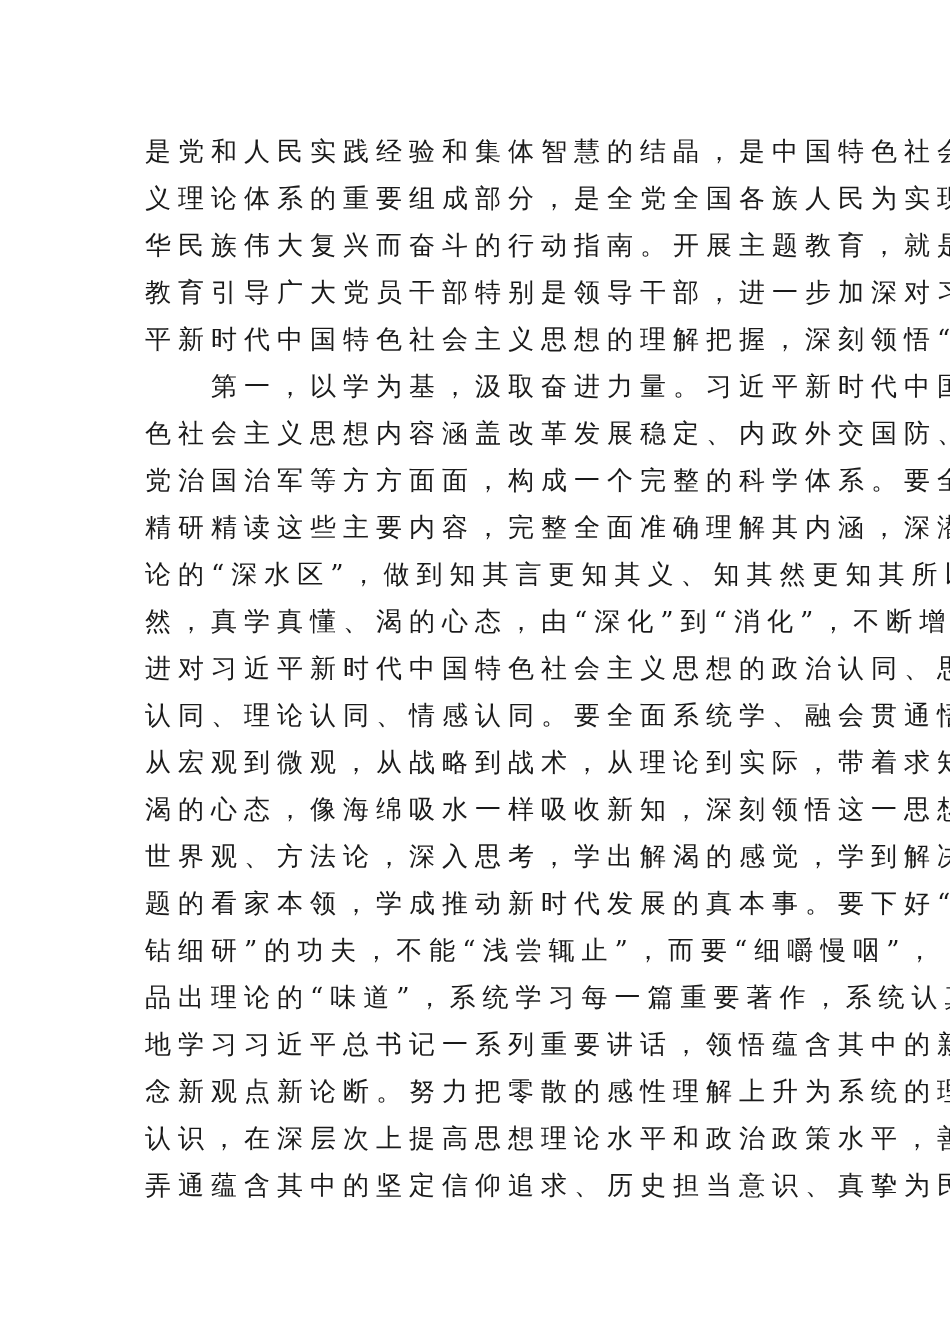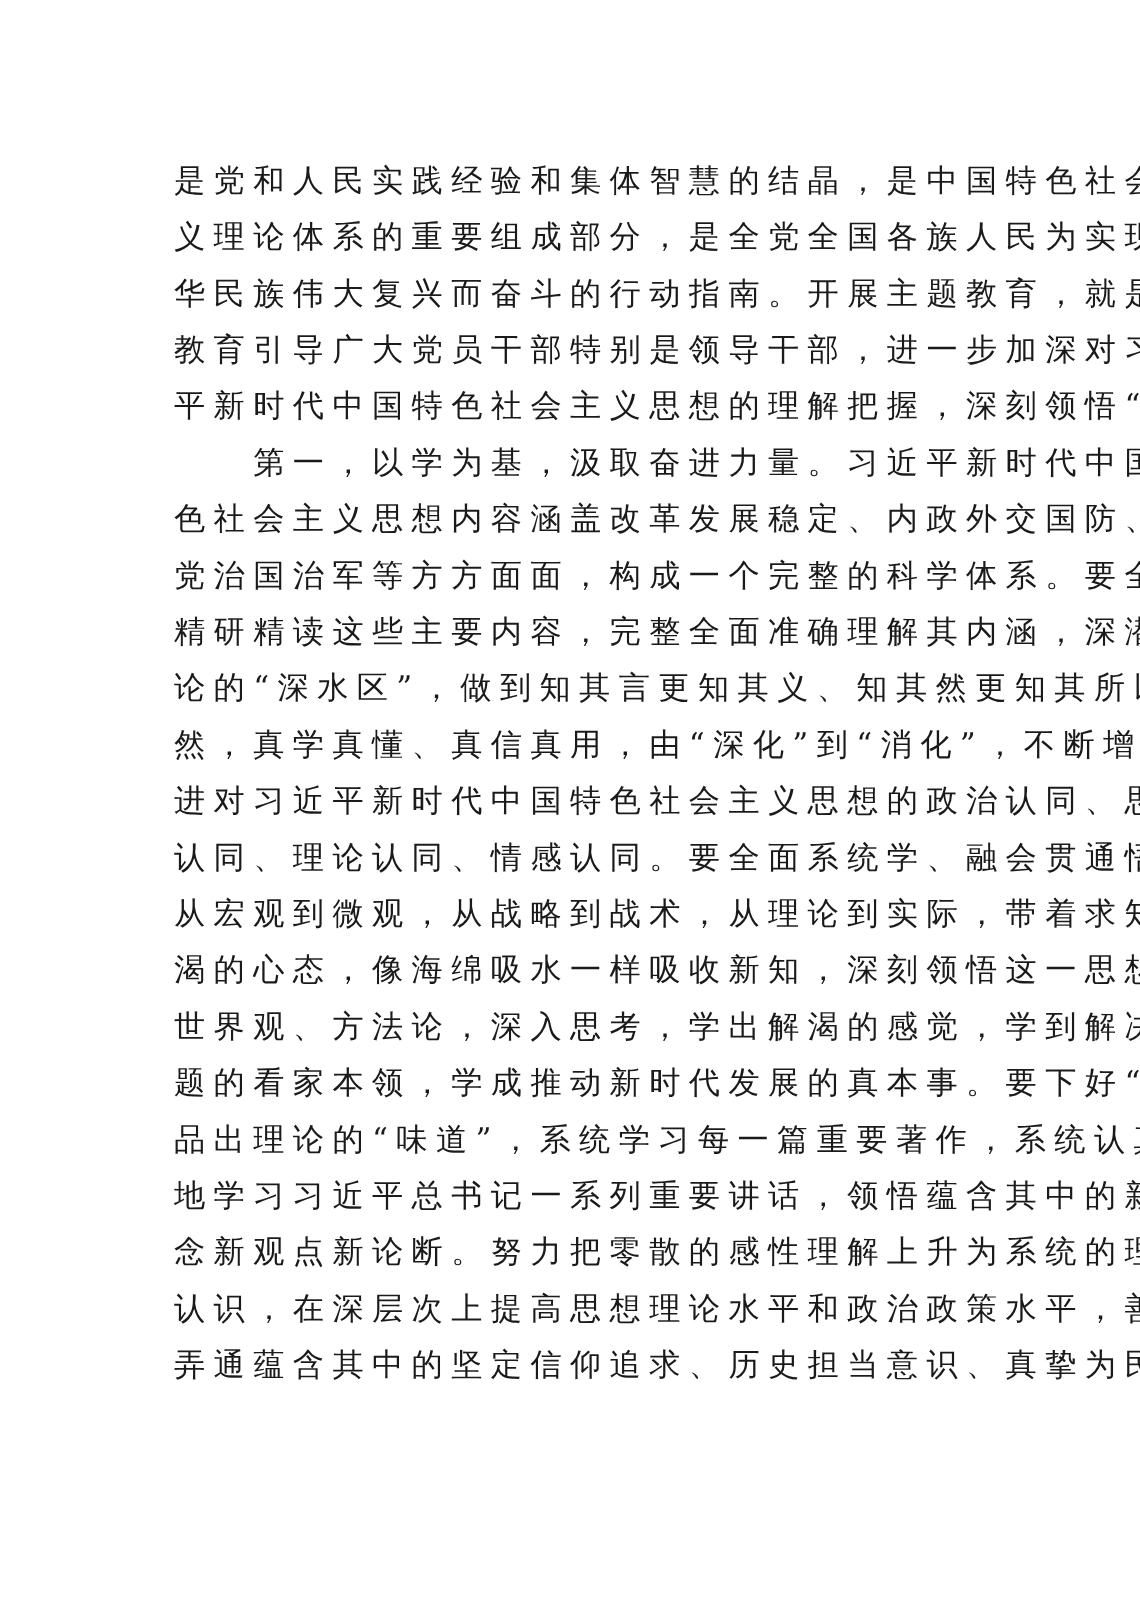--- a/index.html
+++ b/index.html
@@ -52,27 +52,28 @@
       <span class="line">华民族伟大复兴而奋斗的行动指南。开展主题教育，就是要</span>
       <span class="line">教育引导广大党员干部特别是领导干部，进一步加深对习近</span>
       <span class="line">平新时代中国特色社会主义思想的理解把握，深刻领悟“两</span>
     </div>
     <div class="paragraph">
       <span class="line indent">第一，以学为基，汲取奋进力量。习近平新时代中国特</span>
       <span class="line">色社会主义思想内容涵盖改革发展稳定、内政外交国防、治</span>
       <span class="line">党治国治军等方方面面，构成一个完整的科学体系。要全面</span>
       <span class="line">精研精读这些主要内容，完整全面准确理解其内涵，深潜理</span>
       <span class="line">论的“深水区”，做到知其言更知其义、知其然更知其所以</span>
-      <span class="line">然，真学真懂、真信真用，由“深化”到“消化”，不断增</span>
+      <span class="line">然，真学真懂、渴的心态，由“深化”到“消化”，不断增</span>
       <span class="line">进对习近平新时代中国特色社会主义思想的政治认同、思想</span>
       <span class="line">认同、理论认同、情感认同。要全面系统学、融会贯通悟，</span>
       <span class="line">从宏观到微观，从战略到战术，从理论到实际，带着求知若</span>
       <span class="line">渴的心态，像海绵吸水一样吸收新知，深刻领悟这一思想的</span>
       <span class="line">世界观、方法论，深入思考，学出解渴的感觉，学到解决问</span>
       <span class="line">题的看家本领，学成推动新时代发展的真本事。要下好“深</span>
+      <span class="line">钻细研”的功夫，不能“浅尝辄止”，而要“细嚼慢咽”，</span>
       <span class="line">品出理论的“味道”，系统学习每一篇重要著作，系统认真</span>
       <span class="line">地学习习近平总书记一系列重要讲话，领悟蕴含其中的新理</span>
       <span class="line">念新观点新论断。努力把零散的感性理解上升为系统的理性</span>
       <span class="line">认识，在深层次上提高思想理论水平和政治政策水平，善悟</span>
       <span class="line">弄通蕴含其中的坚定信仰追求、历史担当意识、真挚为民情</span>
     </div>
   </div>
 </div>
 
 </body></html>

